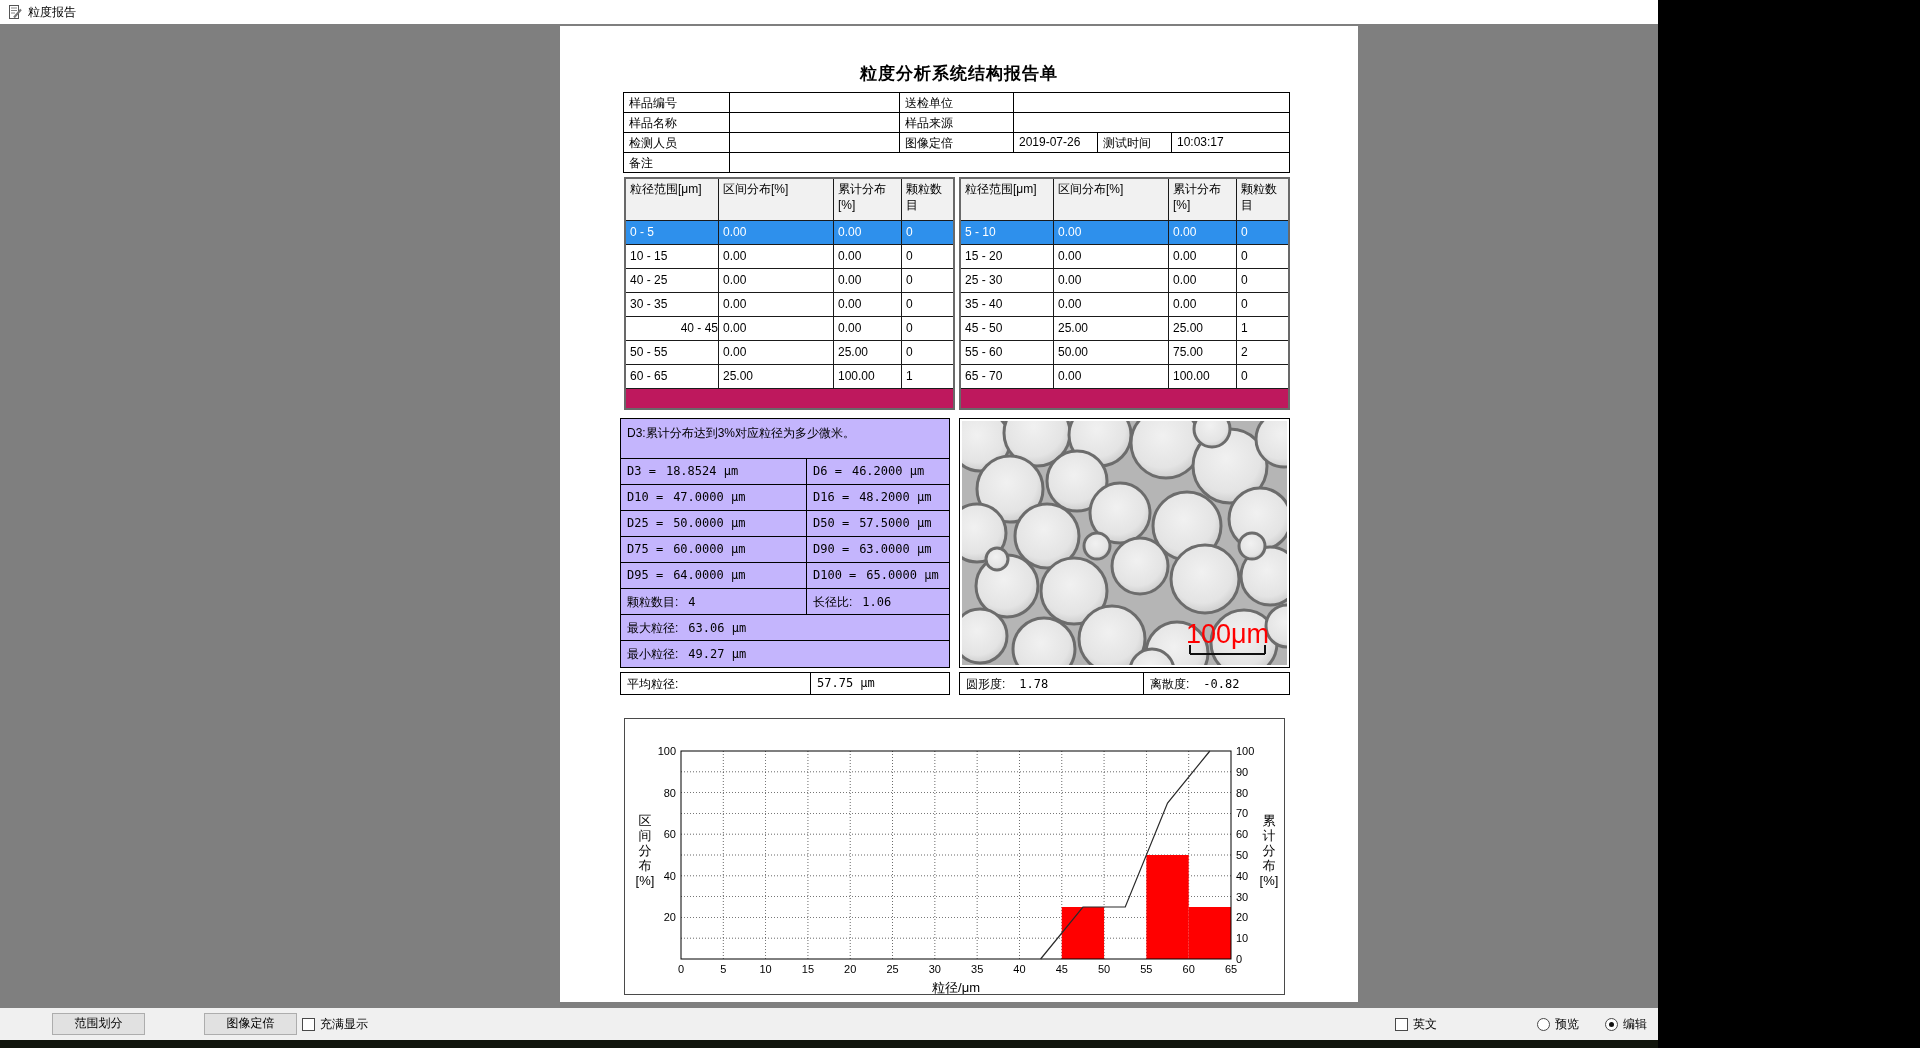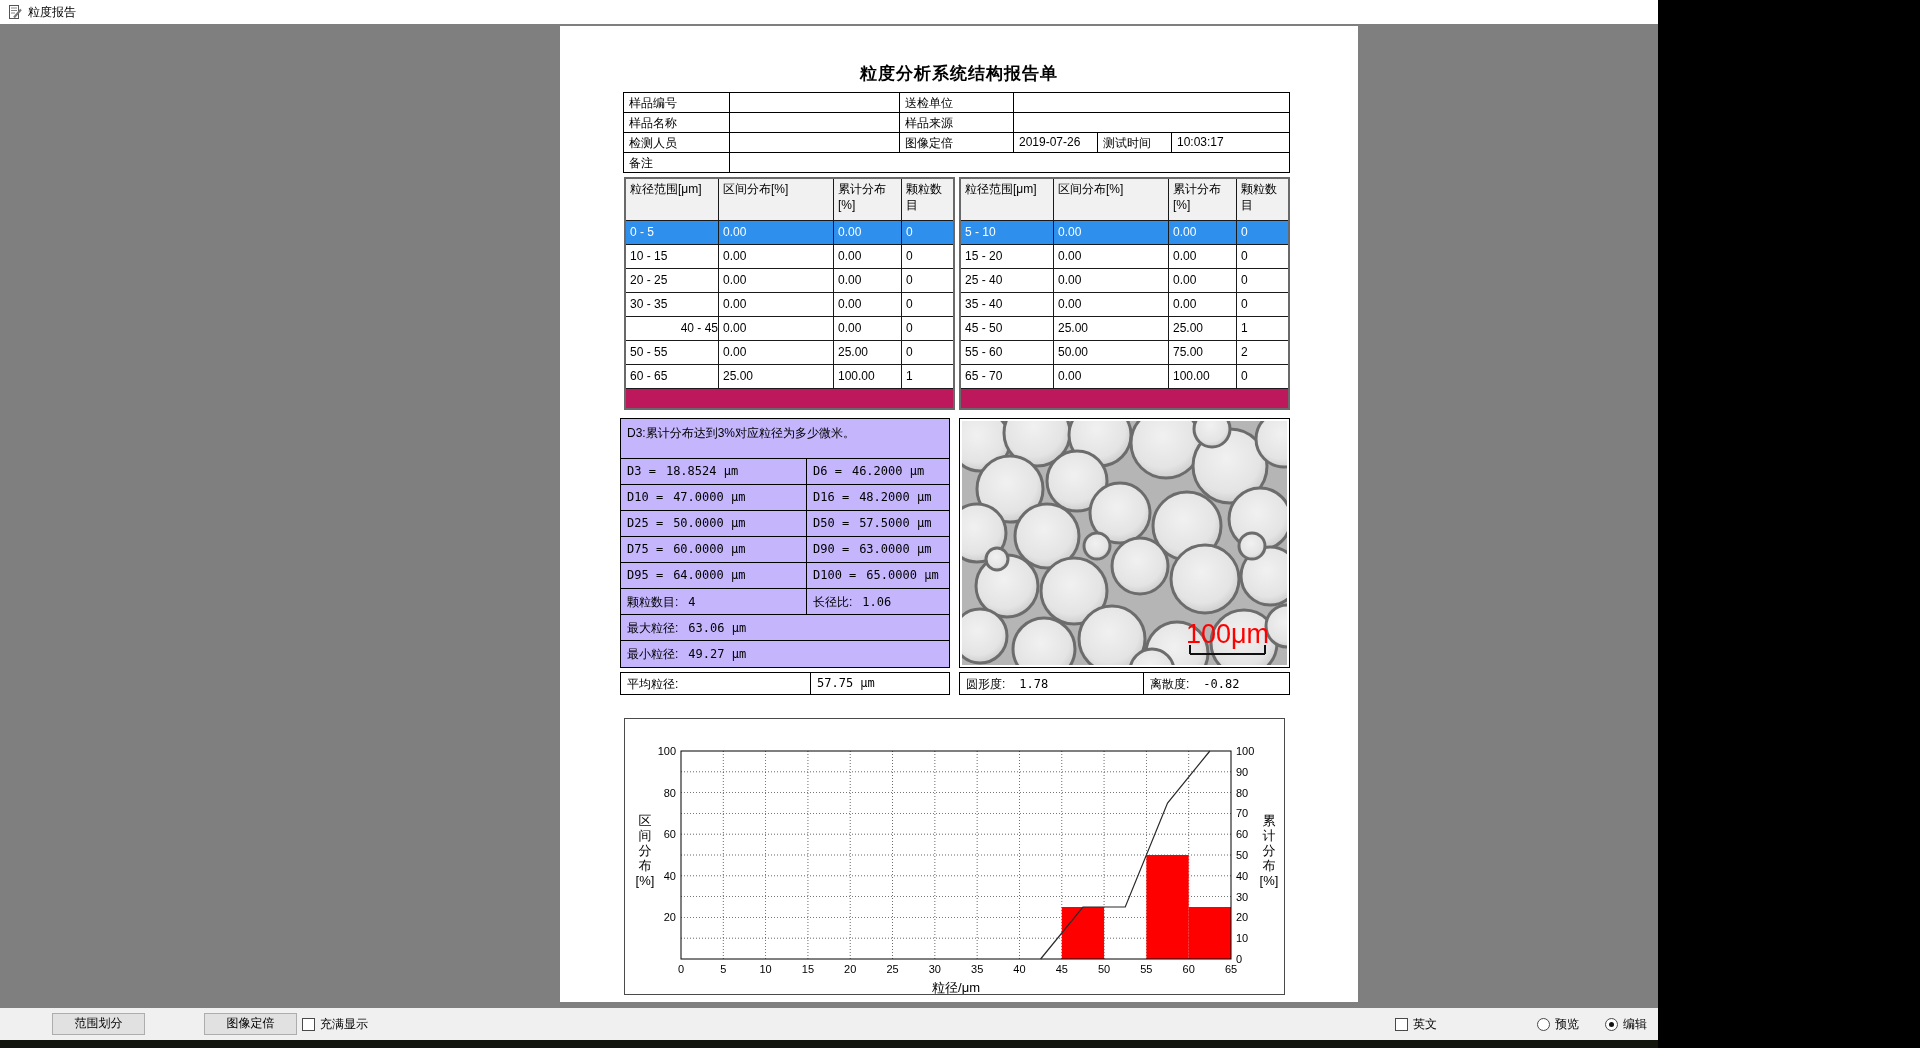--- a/index.html
+++ b/index.html
@@ -191,21 +191,21 @@
             <div class="gcell" style="width: 68px;">0.00</div>
             <div class="gcell" style="width: 51px;">0</div>
           </div>
           <div class="grow">
             <div class="gcell" style="width: 93px;">10 - 15</div>
             <div class="gcell" style="width: 115px;">0.00</div>
             <div class="gcell" style="width: 68px;">0.00</div>
             <div class="gcell" style="width: 51px;">0</div>
           </div>
           <div class="grow">
-            <div class="gcell" style="width: 93px;">20 - 25</div>
+            <div class="gcell" style="width: 93px;">40 - 25</div>
             <div class="gcell" style="width: 115px;">0.00</div>
             <div class="gcell" style="width: 68px;">0.00</div>
             <div class="gcell" style="width: 51px;">0</div>
           </div>
           <div class="grow">
             <div class="gcell" style="width: 93px;">30 - 35</div>
             <div class="gcell" style="width: 115px;">0.00</div>
             <div class="gcell" style="width: 68px;">0.00</div>
             <div class="gcell" style="width: 51px;">0</div>
           </div>
@@ -241,21 +241,21 @@
             <div class="gcell" style="width: 68px;">0.00</div>
             <div class="gcell" style="width: 51px;">0</div>
           </div>
           <div class="grow">
             <div class="gcell" style="width: 93px;">15 - 20</div>
             <div class="gcell" style="width: 115px;">0.00</div>
             <div class="gcell" style="width: 68px;">0.00</div>
             <div class="gcell" style="width: 51px;">0</div>
           </div>
           <div class="grow">
-            <div class="gcell" style="width: 93px;">25 - 40</div>
+            <div class="gcell" style="width: 93px;">25 - 30</div>
             <div class="gcell" style="width: 115px;">0.00</div>
             <div class="gcell" style="width: 68px;">0.00</div>
             <div class="gcell" style="width: 51px;">0</div>
           </div>
           <div class="grow">
             <div class="gcell" style="width: 93px;">35 - 40</div>
             <div class="gcell" style="width: 115px;">0.00</div>
             <div class="gcell" style="width: 68px;">0.00</div>
             <div class="gcell" style="width: 51px;">0</div>
           </div>

